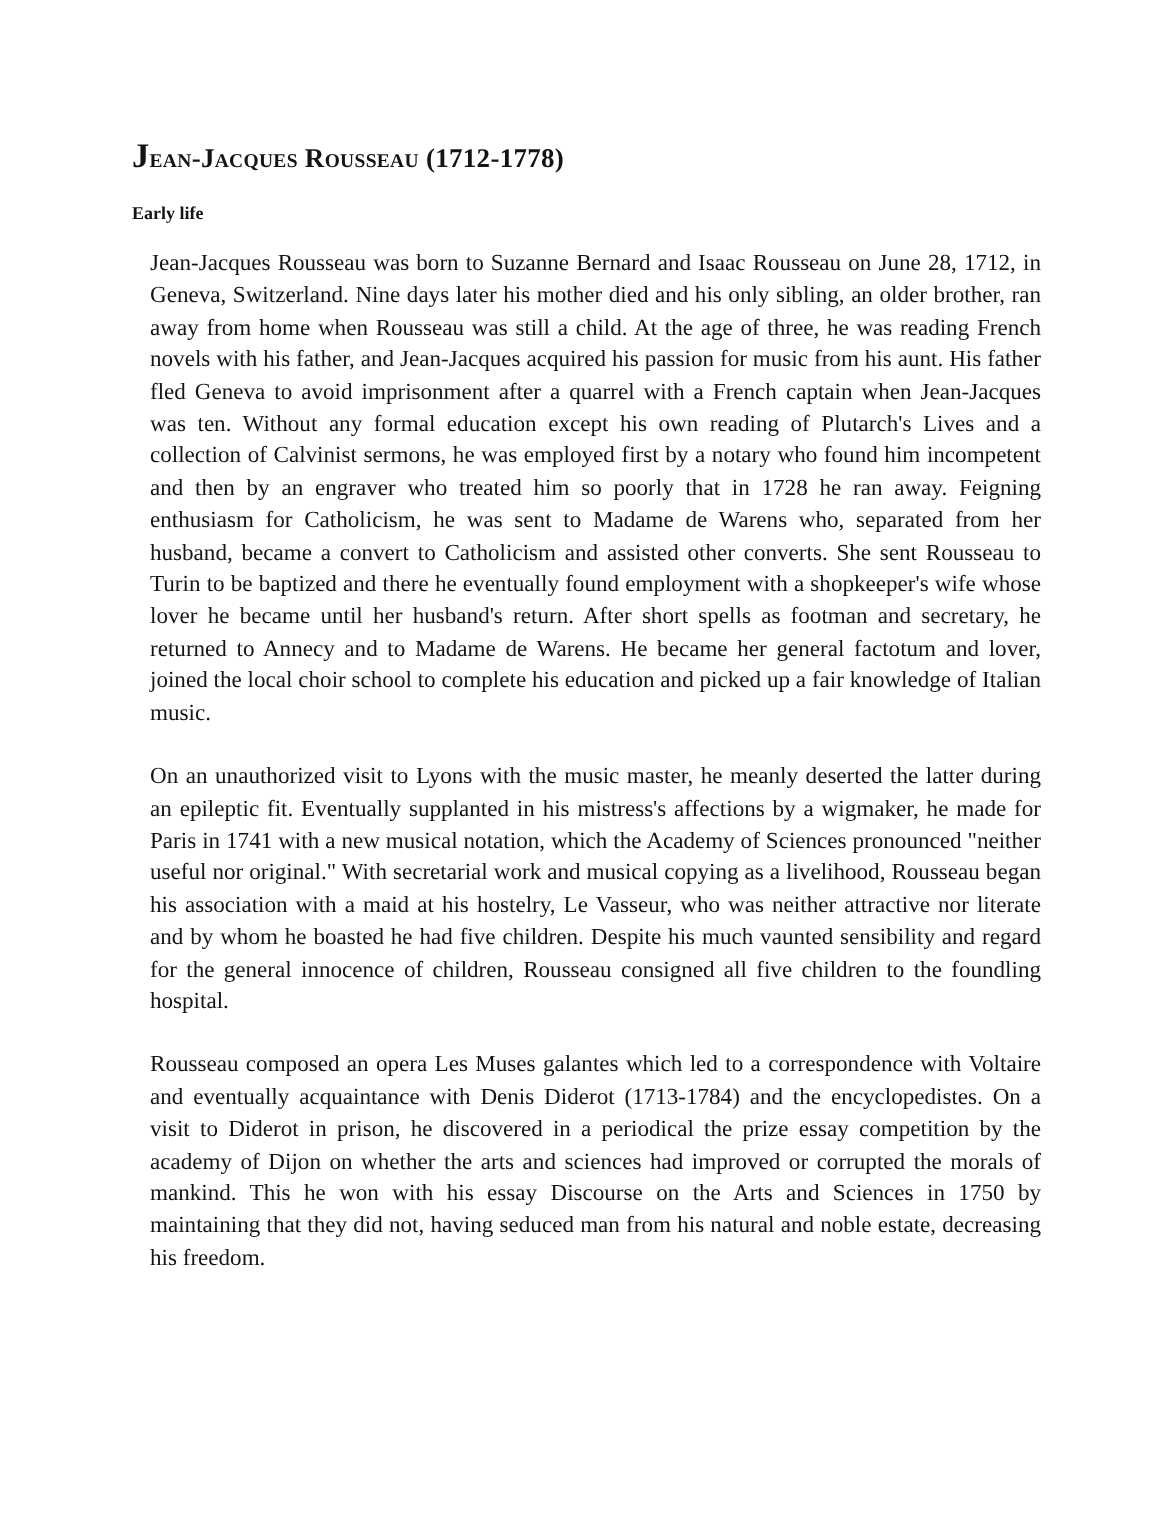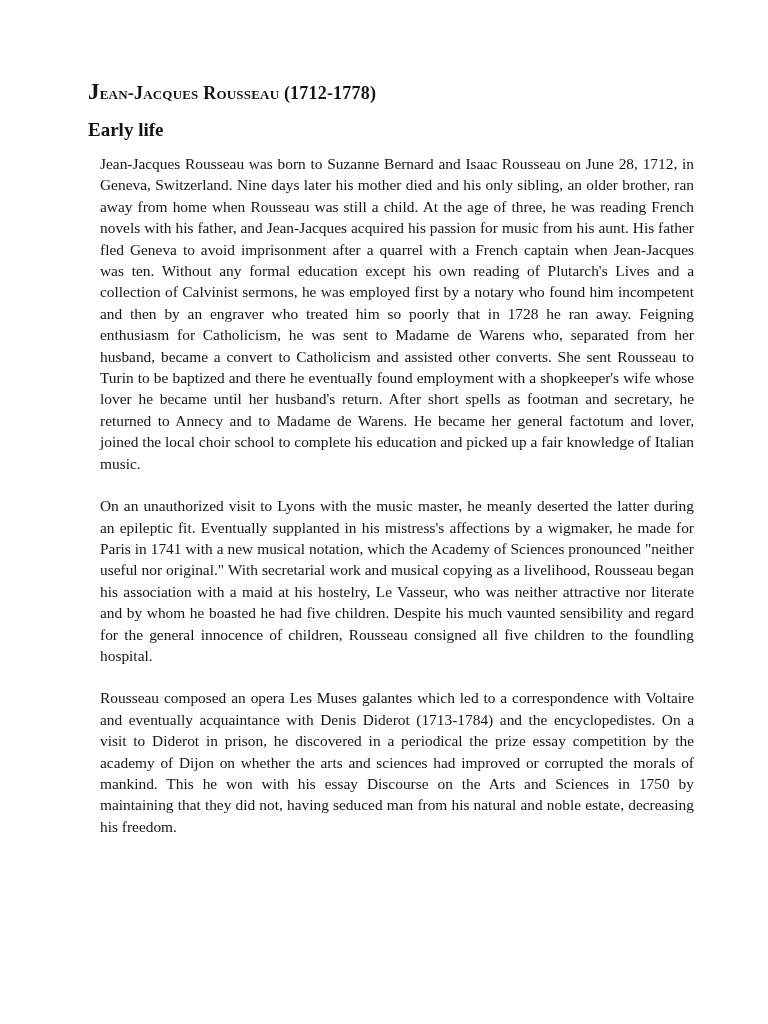--- a/index.html
+++ b/index.html
@@ -11,37 +11,37 @@
       width: 768px;
       height: 1024px;
       position: relative;
       overflow: hidden;
       color: #141414;
       font-family: "Liberation Serif", "DejaVu Serif", serif;
     }
     .page {
       position: absolute;
       left: 88px;
-      top: 80px;
+      top: 92px;
       width: 618px;
     }
     .title {
       margin: 0;
       font-size: 18px;
       font-weight: bold;
       font-variant: small-caps;
       letter-spacing: 0.2px;
       line-height: 24px;
     }
     .title .big {
       font-size: 23px;
     }
     .section-heading {
       margin: 14px 0 0 0;
-      font-size: 19px;
+      font-size: 12px;
       font-weight: bold;
       line-height: 22px;
     }
     .para {
       margin: 12px;
       font-size: 15.4px;
       line-height: 21.4px;
       text-align: justify;
       hyphens: none;
     }

